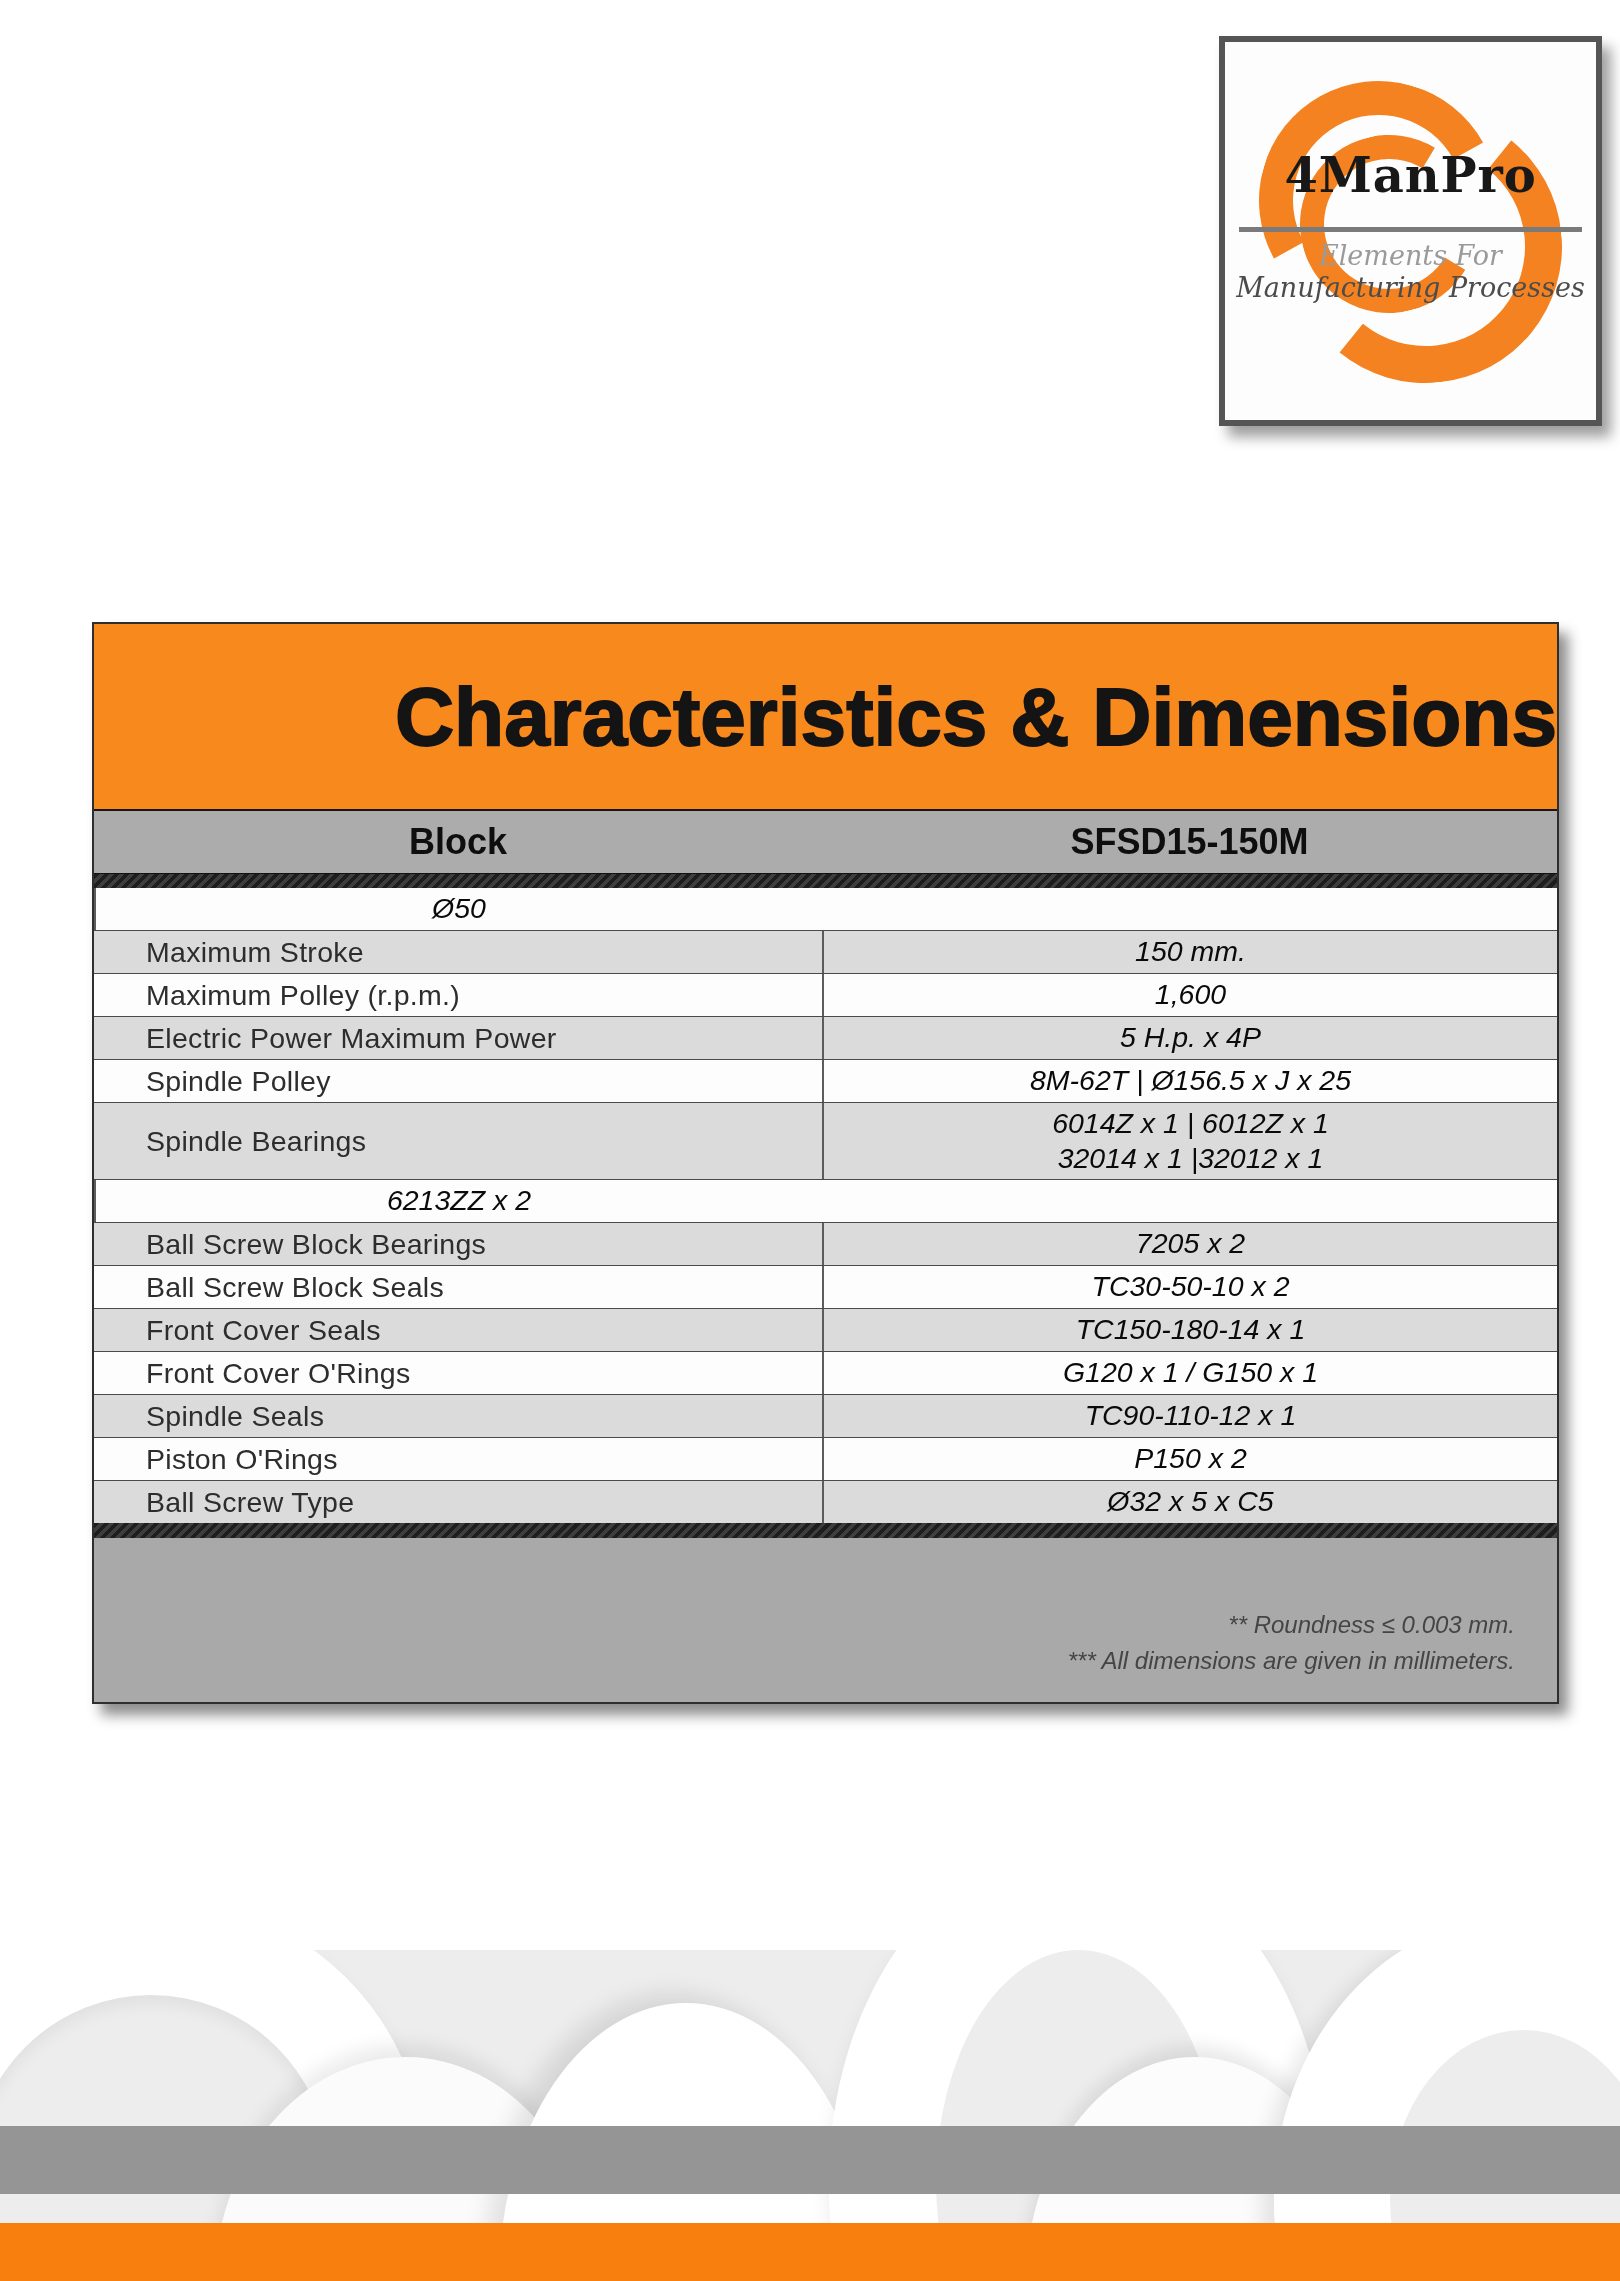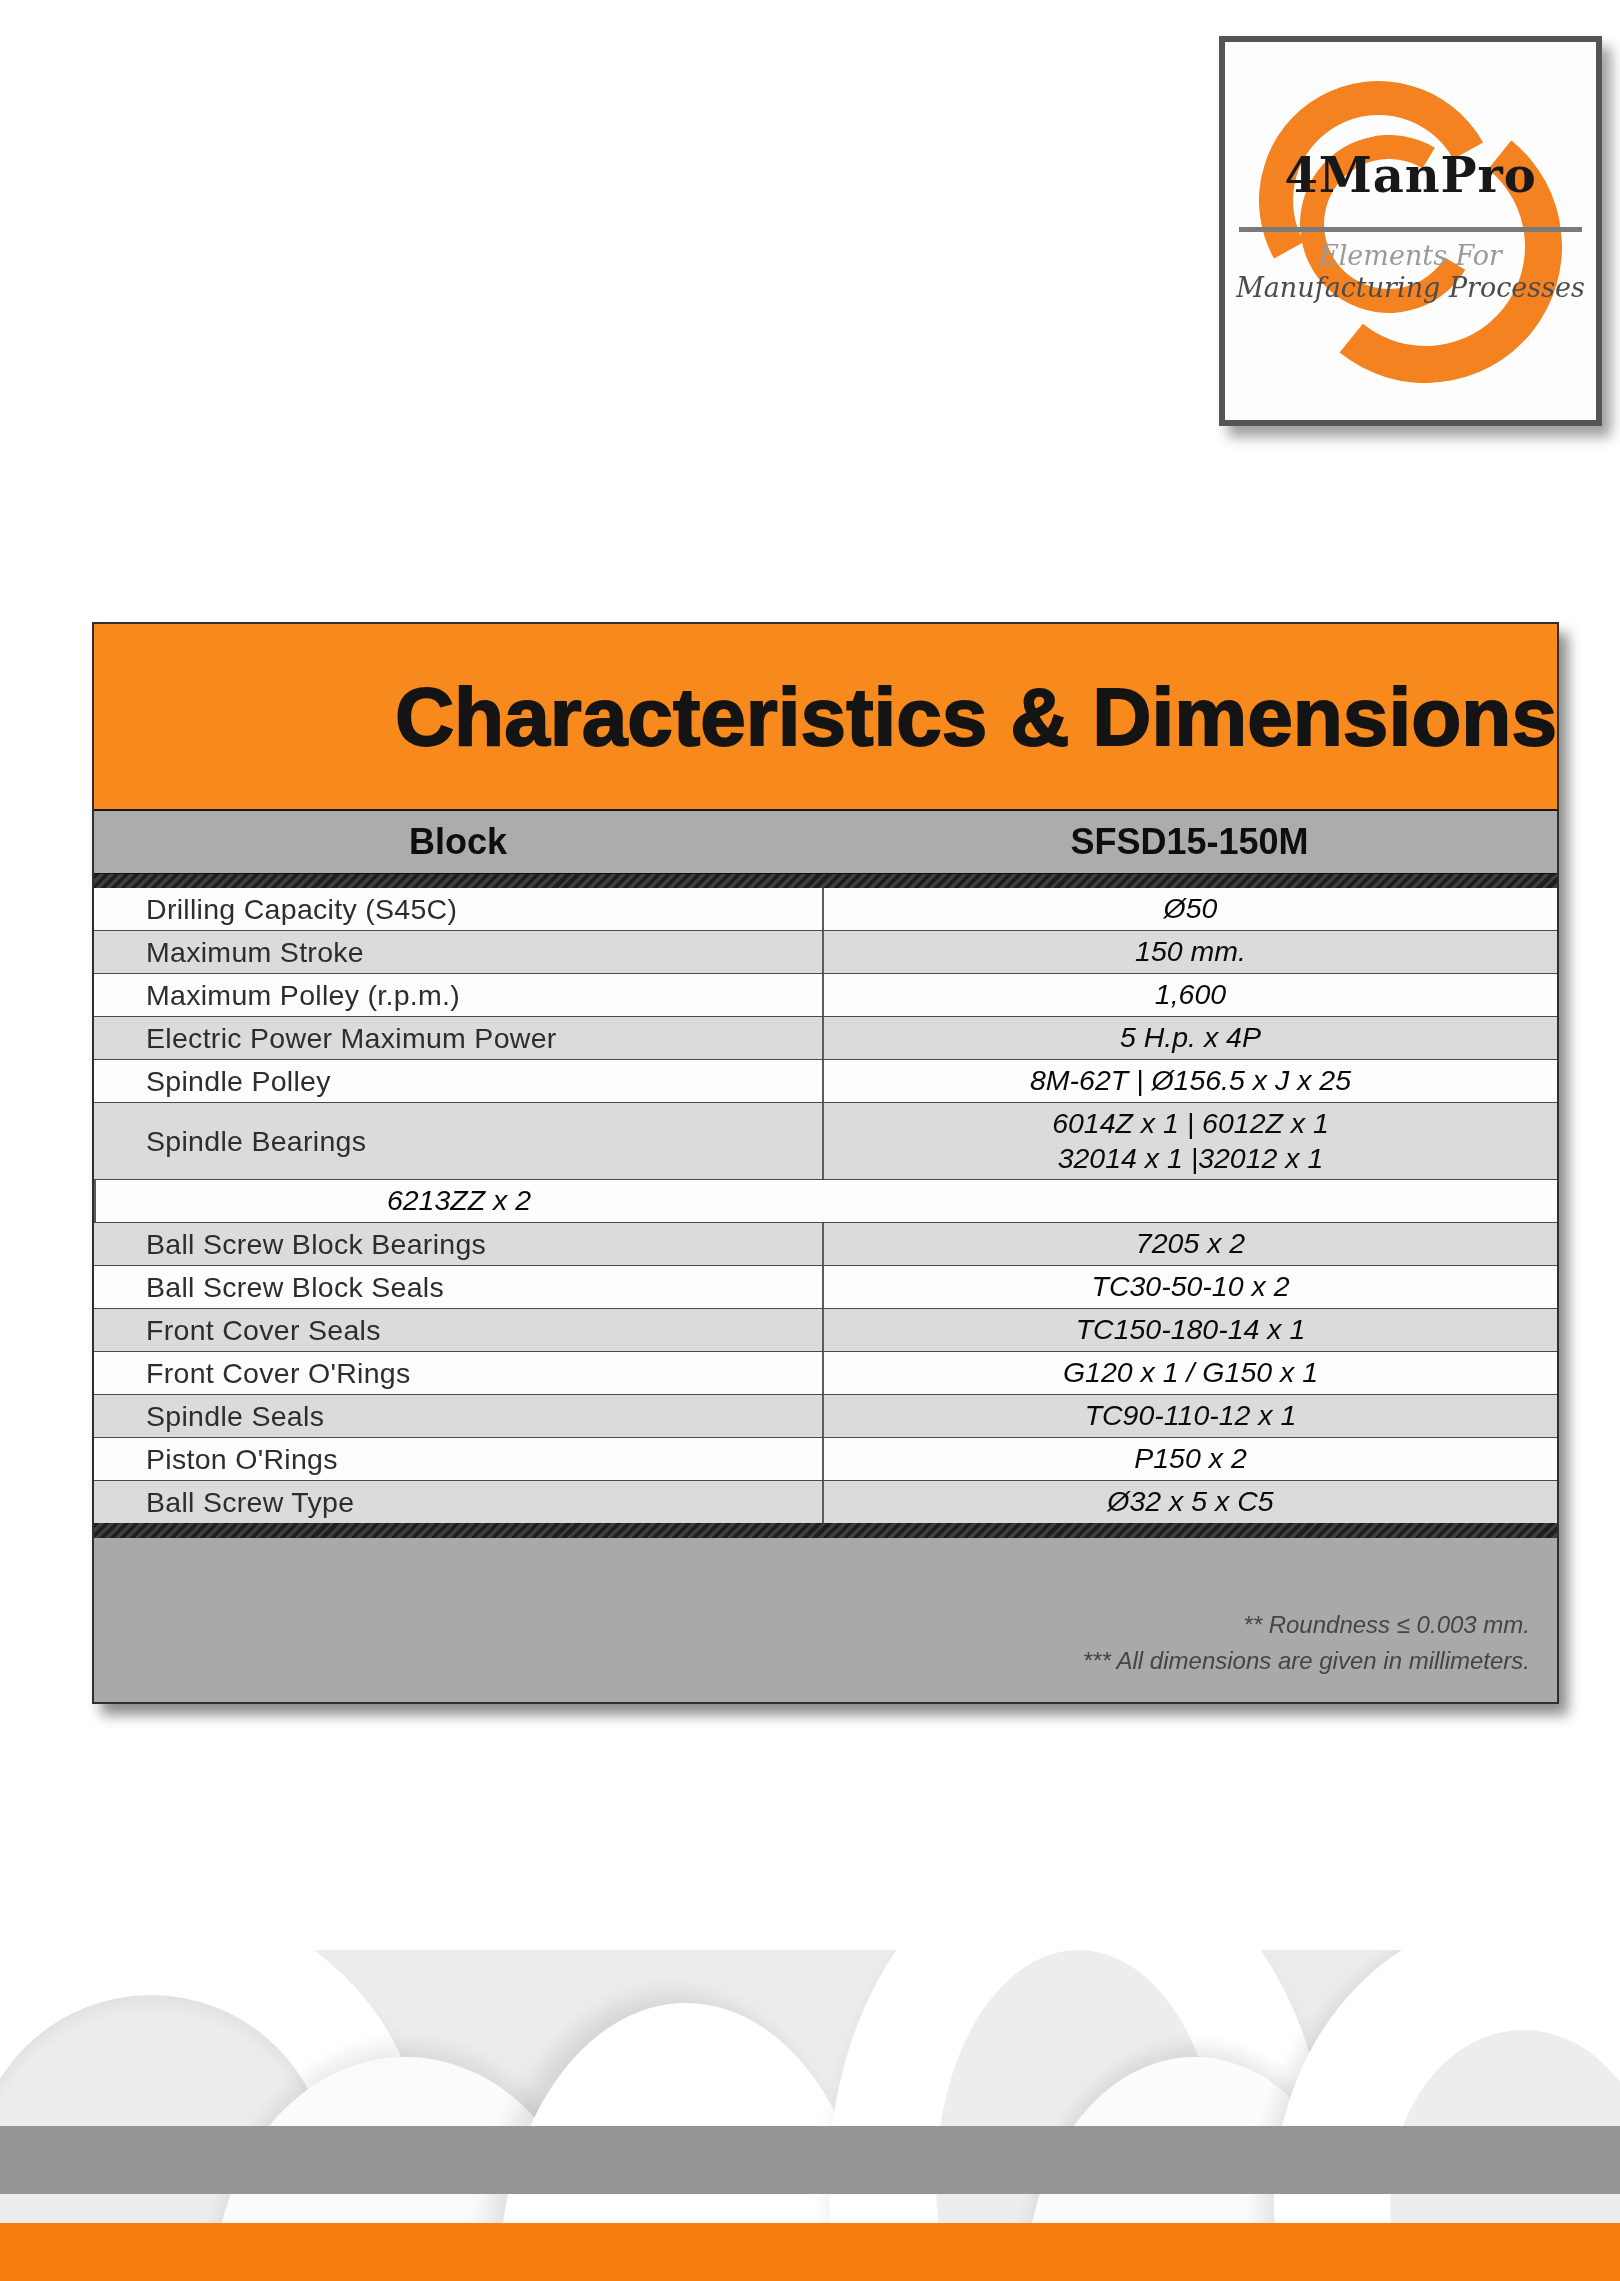--- a/index.html
+++ b/index.html
@@ -72,21 +72,21 @@
     padding-left:52px;font-size:28.5px;font-weight:300;color:#2d2d2d;letter-spacing:0.3px;
   }
   .cell.value{
     border-left:2.7px solid #5c5c5c;align-self:stretch;
     display:flex;flex-direction:column;align-items:center;justify-content:center;
     font-size:28.5px;font-weight:normal;font-style:italic;color:#0a0a0a;line-height:1.25;
   }
   .table-footer{
     height:164px;background:#A9A9A9;border-top:0;
     display:flex;flex-direction:column;justify-content:flex-end;align-items:flex-end;
-    padding:0 27px 23px 0;box-sizing:border-box;
+    padding:0 42px 23px 0;box-sizing:border-box;
   }
   .note{font-size:24px;font-style:italic;color:#454545;line-height:1.5;}
 
   
   .deco{
     position:absolute;left:0;top:1950px;width:1621px;height:331px;
     background:#ededed;overflow:hidden;
   }
   .deco-circle{position:absolute;border-radius:50%;box-sizing:border-box;}
   .dc1{left:-125px;top:-53px;width:552px;height:552px;border:98px solid #ffffff;
@@ -128,21 +128,20 @@
 
   <div class="model-row">
     <div class="model-cell">Block</div>
     <div class="model-cell">SFSD15-150M</div>
   </div>
 
   <div class="dark-band"></div>
 
   <div class="rows">
     <div class="row">
-      <div class="cell label">Drilling Capacity (S45C)</div>
       <div class="cell value">
           <div>Ø50</div>
         </div>
     </div>
     <div class="row alt">
       <div class="cell label">Maximum Stroke</div>
       <div class="cell value">
           <div>150 mm.</div>
         </div>
     </div>

